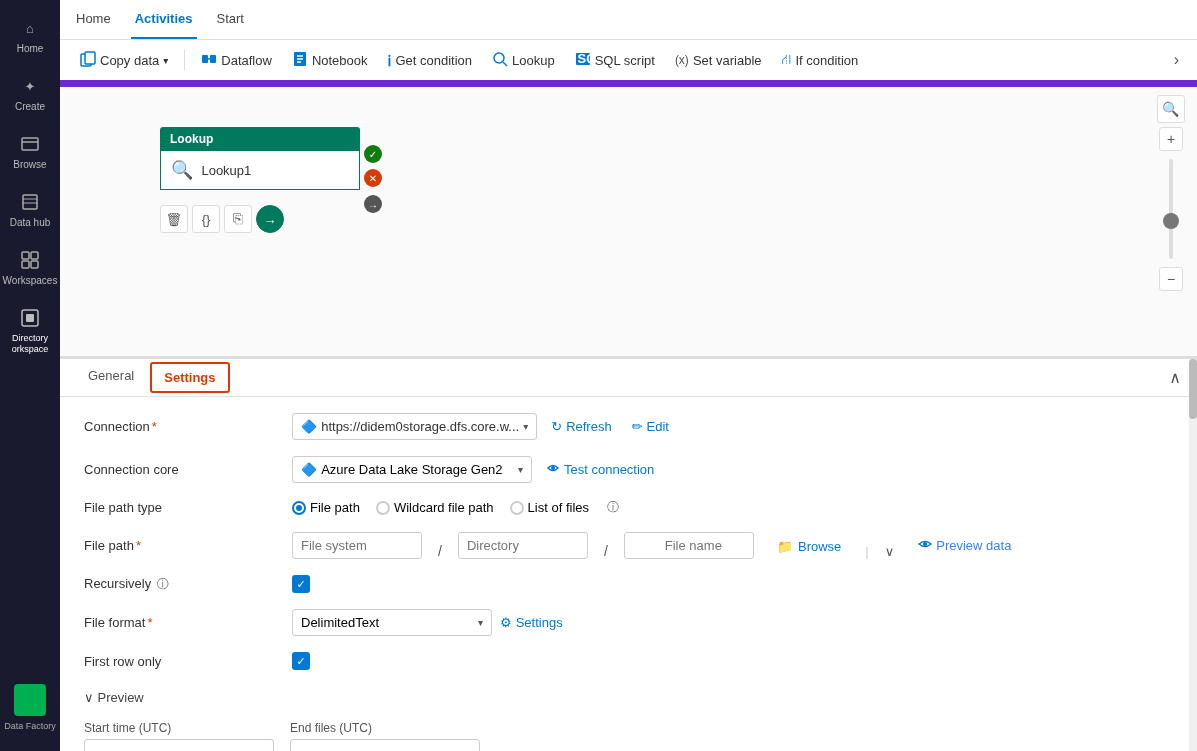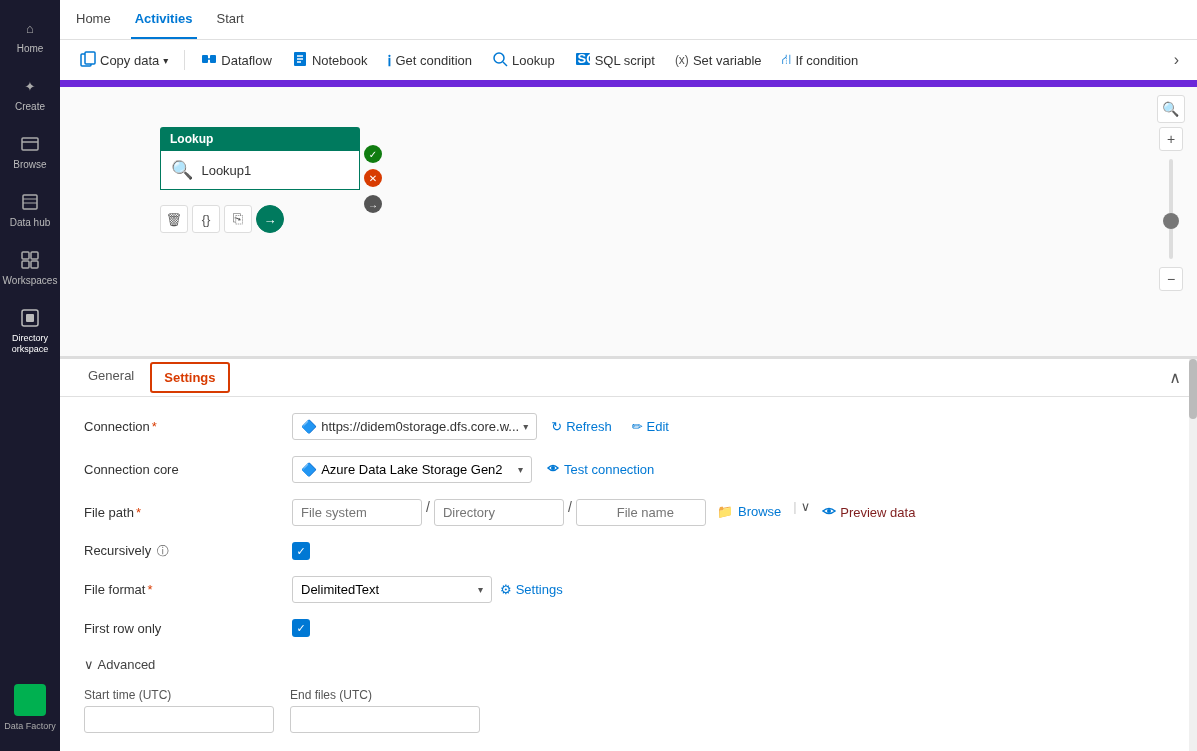--- a/index.html
+++ b/index.html
@@ -288,35 +288,35 @@
     }
     .radio-circle.checked { border-color: #0078d4; }
     .radio-circle.checked::after {
       content: ''; width: 6px; height: 6px;
       border-radius: 50%; background: #0078d4;
     }
     .info-icon { color: #666; font-size: 12px; margin-left: 2px; cursor: default; }
 
     
     .file-path-group {
-      display: flex; align-items: flex-start; gap: 4px; flex: 1;
+      display: flex; align-items: flex-end; gap: 16px; flex: 1;
     }
     .file-path-input {
       border: 1px solid #ccc; padding: 5px 8px; border-radius: 3px;
       font-size: 13px; color: #999; background: white;
     }
     .path-sep { color: #555; font-size: 14px; }
     .browse-btn {
       display: flex; align-items: center; gap: 4px;
       padding: 5px 8px; cursor: pointer; color: #0078d4; font-size: 13px;
       border: none; background: transparent;
     }
     .preview-btn {
       display: flex; align-items: center; gap: 4px;
-      padding: 5px 8px; cursor: pointer; color: #7f1d1d; font-size: 13px;
+      padding: 5px 8px; cursor: pointer; color: #3b82f6; font-size: 13px;
       border: none; background: transparent;
     }
     .browse-sep { color: #ccc; }
 
     
     .checkbox-green {
       width: 18px; height: 18px; background: #0078d4; border-radius: 3px;
       display: flex; align-items: center; justify-content: center;
       color: white; font-size: 11px; cursor: pointer;
     }
@@ -576,20 +576,38 @@
                 <svg width="14" height="14" viewBox="0 0 14 14" fill="none">
                     <path d="M2 7 Q7 2 12 7 Q7 12 2 7Z" stroke="#0078d4" stroke-width="1.5" fill="none"></path>
                     <circle cx="7" cy="7" r="2" fill="#0078d4"></circle>
                   </svg>
               </span>
               <span>Test connection</span>
             </div>
           </div>
         </div>
 
+        <div class="form-row">
+          <div class="form-label">File path type</div>
+          <div class="form-controls radio-group">
+            <label class="radio-option">
+              <div class="radio-circle checked"></div>
+              <span>File path</span>
+            </label>
+            <label class="radio-option">
+              <div class="radio-circle"></div>
+              <span>Wildcard file path</span>
+            </label>
+            <label class="radio-option">
+              <div class="radio-circle"></div>
+              <span>List of files</span>
+            </label>
+            <span class="info-icon">ⓘ</span>
+          </div>
+        </div>
 
         <div class="form-row">
           <div class="form-label">
             <span>File path</span><span class="required-star">*</span>
           </div>
           <div class="form-controls file-path-group">
             <input type="text" class="file-path-input" placeholder="File system" style="width: 130px;">
             <span class="path-sep">/</span>
             <input type="text" class="file-path-input" placeholder="Directory" style="width: 130px;">
             <span class="path-sep">/</span>
@@ -640,21 +658,21 @@
 
         <div class="form-row">
           <div class="form-label">First row only</div>
           <div class="form-controls">
             <div class="checkbox-green">✓</div>
           </div>
         </div>
 
         <div class="advanced-row">
           <span>∨</span>
-          <span>Advanced</span>
+          <span>Preview</span>
         </div>
 
         <div class="filter-row">
           <div class="time-fields-row">
             <div class="time-field-group">
               <div class="time-field-label">Start time (UTC)</div>
               <input type="text" class="input-field" style="width: 190px;" placeholder="">
             </div>
             <div class="time-field-group">
               <div class="time-field-label">End files (UTC)</div>

